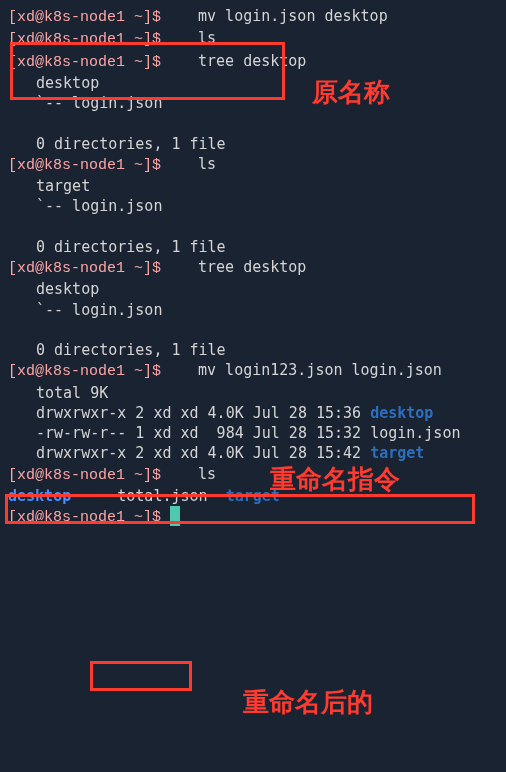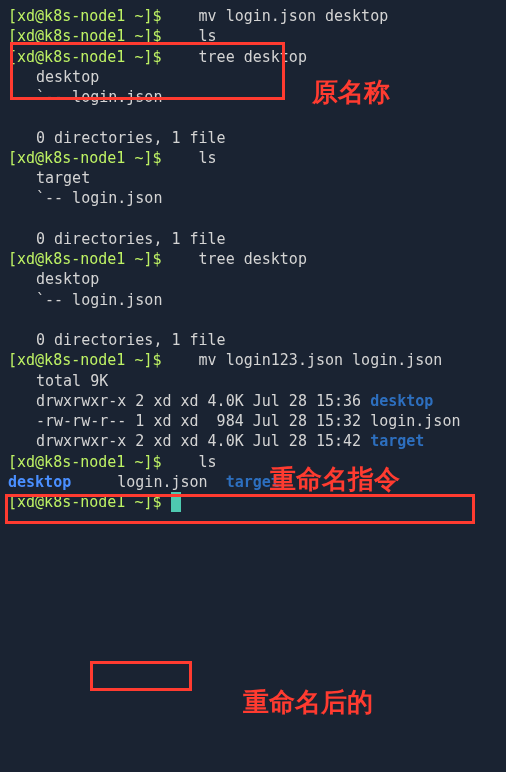--- a/index.html
+++ b/index.html
@@ -15,21 +15,21 @@
       width: 506px;
       height: 772px;
       overflow: hidden;
       position: relative;
       padding: 6px 0 0 8px;
     }
     .line {
       white-space: pre;
       position: relative;
     }
-    .green { color: #bef264; }
+    .green { color: #fca5a5; font-family: Liberation Mono, monospace; }
     .white { color: #d4d4d4; padding-left: 28px; }
     .blue { color: #4a8fff; font-weight: bold; }
     .darkblue { color: #2d6fbf; font-weight: bold; }
     .box {
       position: absolute;
       border: 3px solid #ff3b30;
       pointer-events: none;
       z-index: 5;
     }
     .annotation {
@@ -75,21 +75,21 @@
     <div class="line"><span class="white">desktop</span></div>
     <div class="line"><span class="white">`-- login.json</span></div>
     <div class="line"><span class="white"> </span></div>
     <div class="line"><span class="white">0 directories, 1 file</span></div>
     <div class="line"><span class="green">[xd@k8s-node1 ~]$ </span><span class="white">mv login123.json login.json</span></div>
     <div class="line"><span class="white">total 9K</span></div>
     <div class="line"><span class="white">drwxrwxr-x 2 xd xd 4.0K Jul 28 15:36 </span><span class="darkblue">desktop</span></div>
     <div class="line"><span class="white">-rw-rw-r-- 1 xd xd  984 Jul 28 15:32 login.json</span></div>
     <div class="line"><span class="white">drwxrwxr-x 2 xd xd 4.0K Jul 28 15:42 </span><span class="darkblue">target</span></div>
     <div class="line"><span class="green">[xd@k8s-node1 ~]$ </span><span class="white">ls</span></div>
-    <div class="line"><span class="blue">desktop</span><span class="white">  login.json  </span><span class="darkblue">target</span></div>
+    <div class="line"><span class="blue">desktop</span><span class="white">  total.json  </span><span class="darkblue">target</span></div>
     <div class="line"><span class="green">[xd@k8s-node1 ~]$ </span><span class="cursor"> </span></div>
   </div>
 
 <div class="box" id="box1"></div>
 <div class="box" id="box2"></div>
 <div class="box" id="box3"></div>
 
 <div class="annotation" id="ann1">原名称</div>
 <div class="annotation" id="ann2">重命名指令</div>
 <div class="annotation" id="ann3">重命名后的</div>

